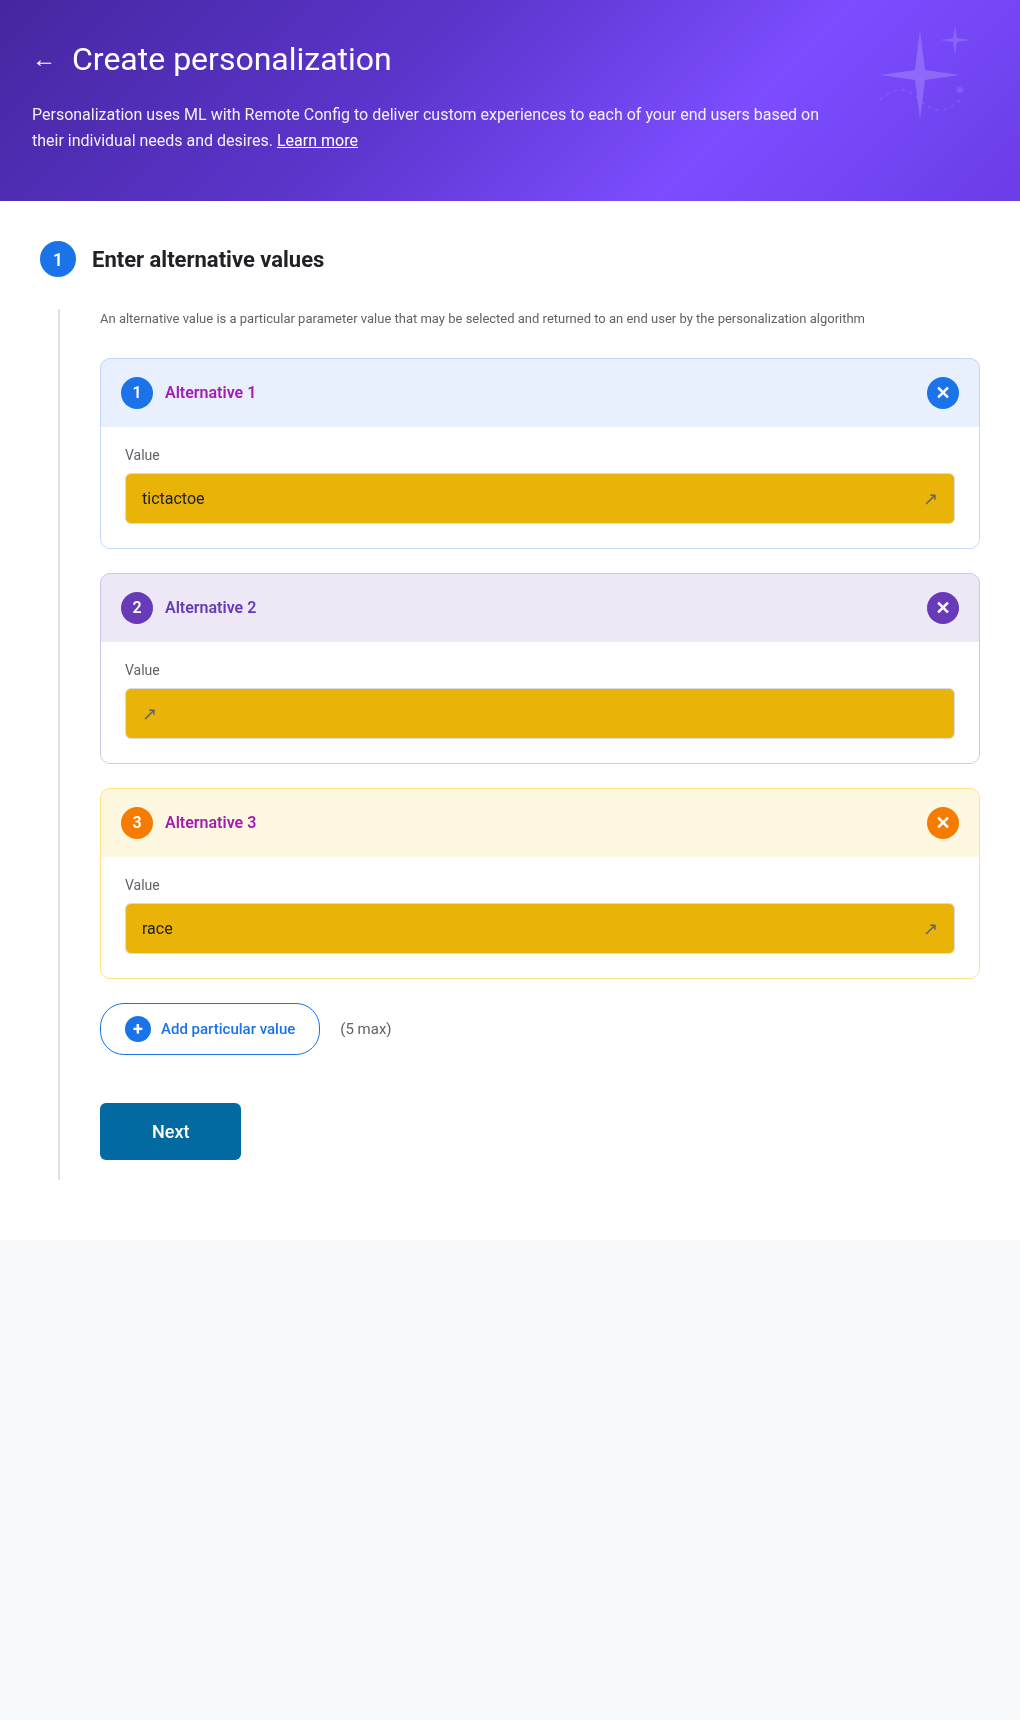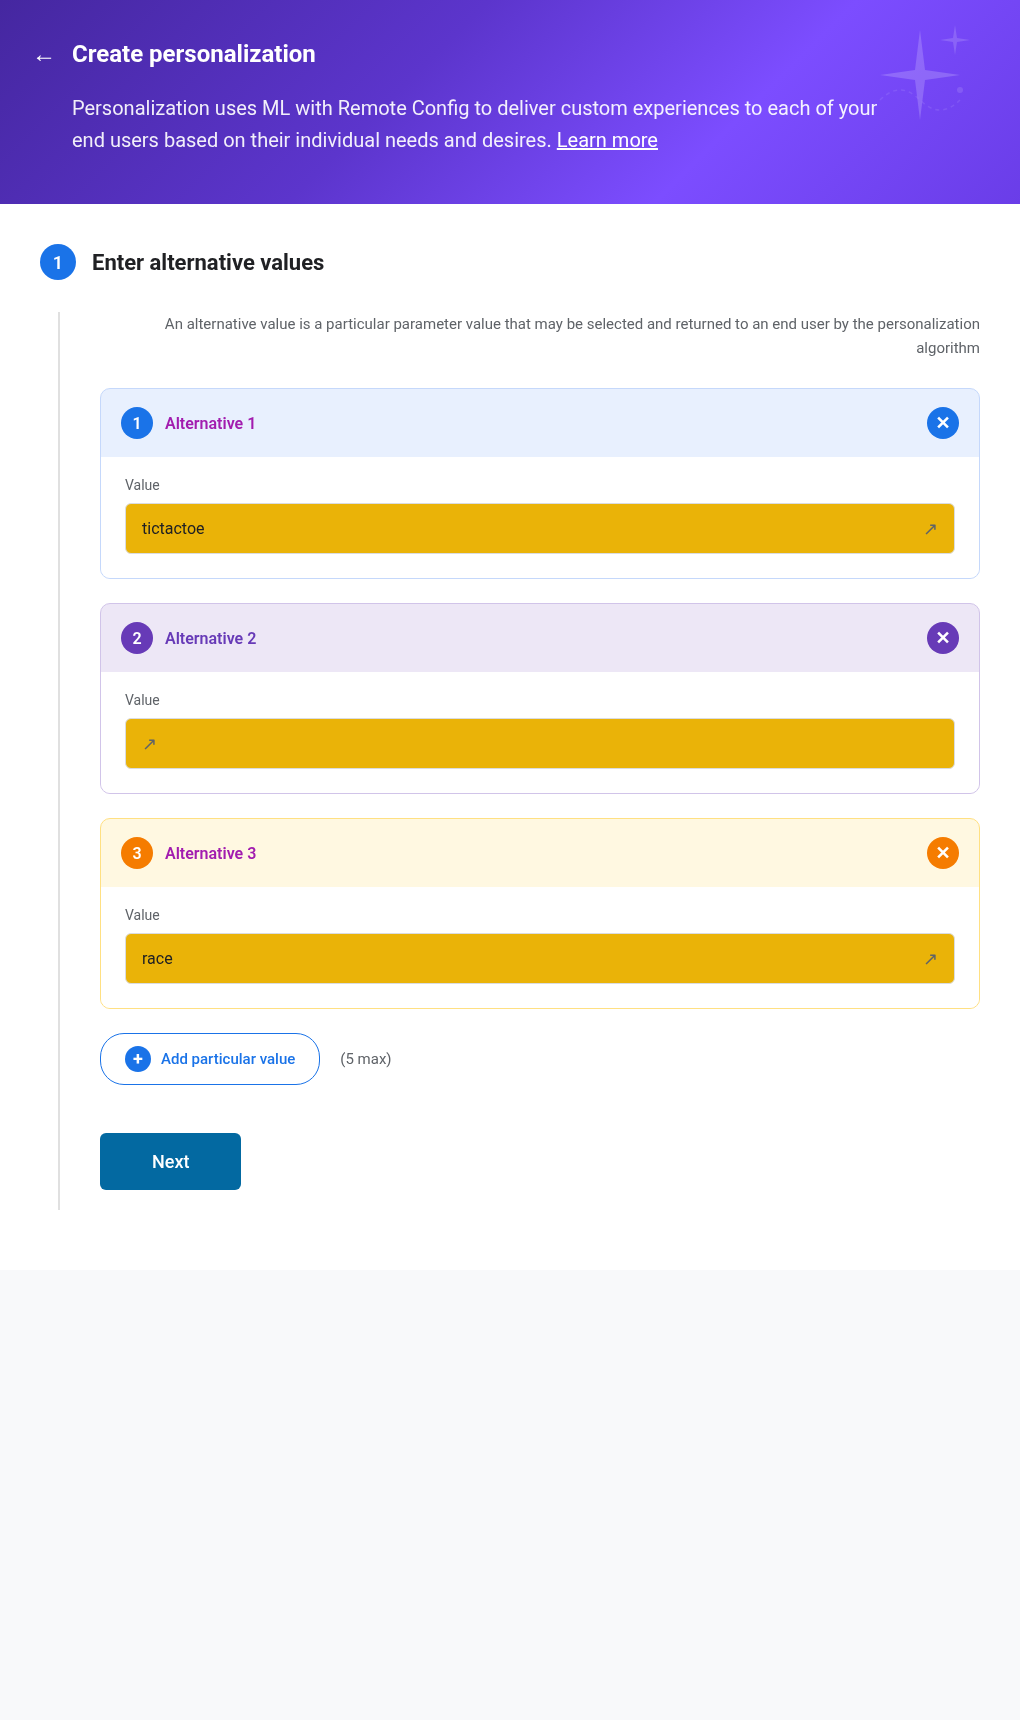--- a/index.html
+++ b/index.html
@@ -36,29 +36,28 @@
       margin-bottom: 24px;
       cursor: pointer;
     }
     .back-arrow {
       color: white;
       font-size: 24px;
       line-height: 1;
     }
     .header-title {
       color: white;
-      font-size: 24px;
-      font-weight: 700;
+      font-size: 32px;
+      font-weight: 400;
     }
     .header-description {
       color: rgba(255,255,255,0.92);
-      font-size: 20px;
+      font-size: 16px;
       line-height: 1.6;
       max-width: 820px;
-      margin-left: 40px;
     }
     .header-description a {
       color: white;
       text-decoration: underline;
     }
 
     
     .main {
       background: #fff;
       padding: 40px 40px 60px 40px;
@@ -92,24 +91,23 @@
 
     
     .step-content {
       border-left: 2px solid #e0e0e0;
       margin-left: 18px;
       padding-left: 40px;
       padding-bottom: 20px;
     }
     .step-description {
       color: #5f6368;
-      font-size: 15px;
+      font-size: 13px;
       line-height: 1.6;
       margin-bottom: 28px;
-      text-align: right;
     }
 
     
     .alt-card {
       border-radius: 10px;
       margin-bottom: 24px;
       overflow: hidden;
     }
     .alt-card-blue {
       background: #e8f0fe;

